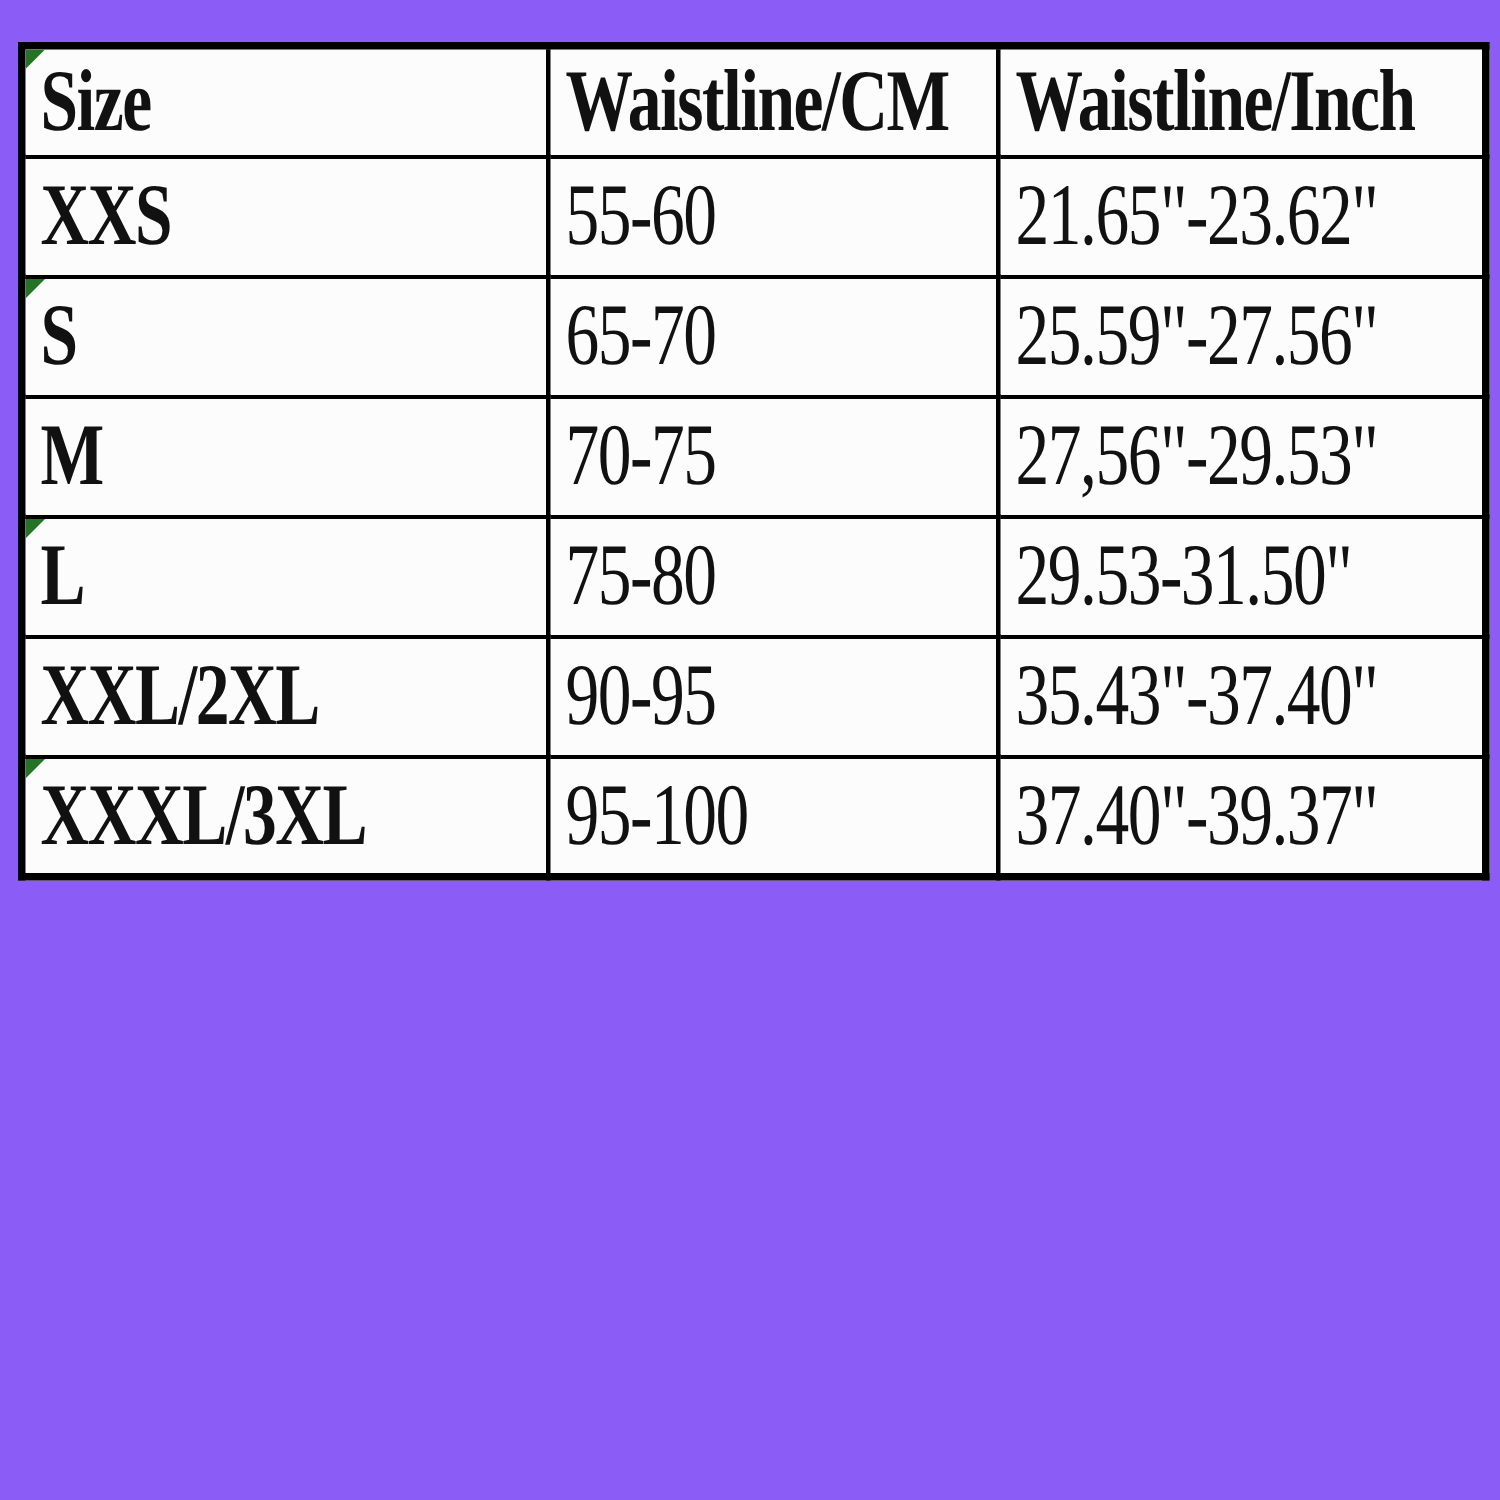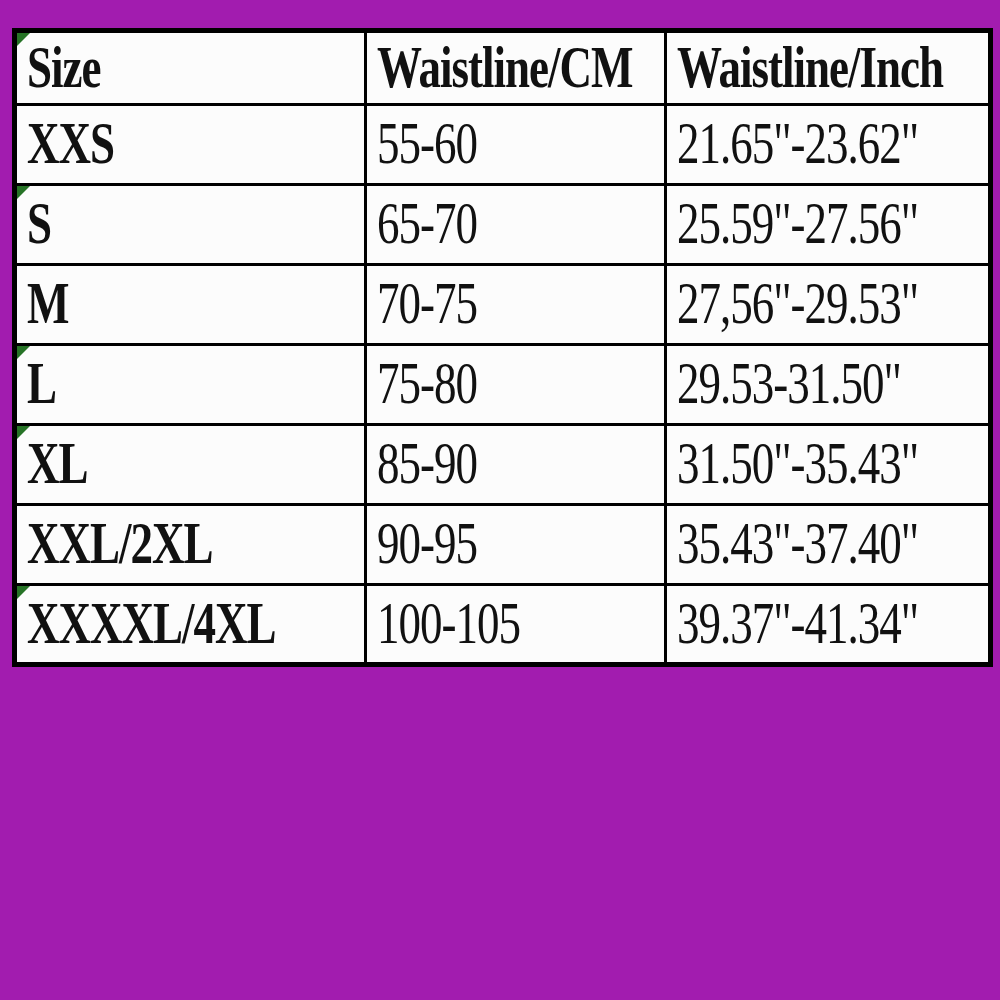--- a/index.html
+++ b/index.html
@@ -8,21 +8,21 @@
     width: 1000px;
     height: 1000px;
     background: #0d0d0d;
     font-family: "Liberation Serif", serif;
     overflow: hidden;
   }
   .canvas {
     position: relative;
     width: 1000px;
     height: 1000px;
-    background: #a21caf;
+    background: #8b5cf6;
   }
   table.size-chart {
     position: absolute;
     left: 12px;
     top: 28px;
     width: 976px;
     border-collapse: collapse;
     table-layout: fixed;
     background: #fcfcfc;
     border: 5px solid #000;
@@ -101,29 +101,24 @@
           <td class="size-col"><span class="txt">M</span></td>
           <td class="num-col"><span class="txt">70-75</span></td>
           <td class="num-col"><span class="txt">27,56"-29.53"</span></td>
         </tr>
         <tr>
           <td class="size-col corner-marked"><span class="txt">L</span></td>
           <td class="num-col"><span class="txt">75-80</span></td>
           <td class="num-col"><span class="txt">29.53-31.50"</span></td>
         </tr>
         <tr>
-          <td class="size-col corner-marked"><span class="txt">XL</span></td>
-          <td class="num-col"><span class="txt">85-90</span></td>
-          <td class="num-col"><span class="txt">31.50"-35.43"</span></td>
-        </tr>
-        <tr>
           <td class="size-col"><span class="txt">XXL/2XL</span></td>
           <td class="num-col"><span class="txt">90-95</span></td>
           <td class="num-col"><span class="txt">35.43"-37.40"</span></td>
         </tr>
         <tr>
-          <td class="size-col corner-marked"><span class="txt">XXXXL/4XL</span></td>
-          <td class="num-col"><span class="txt">100-105</span></td>
-          <td class="num-col"><span class="txt">39.37"-41.34"</span></td>
+          <td class="size-col corner-marked"><span class="txt">XXXL/3XL</span></td>
+          <td class="num-col"><span class="txt">95-100</span></td>
+          <td class="num-col"><span class="txt">37.40"-39.37"</span></td>
         </tr>
       </tbody>
   </table>
 </div>
 
 </body></html>

